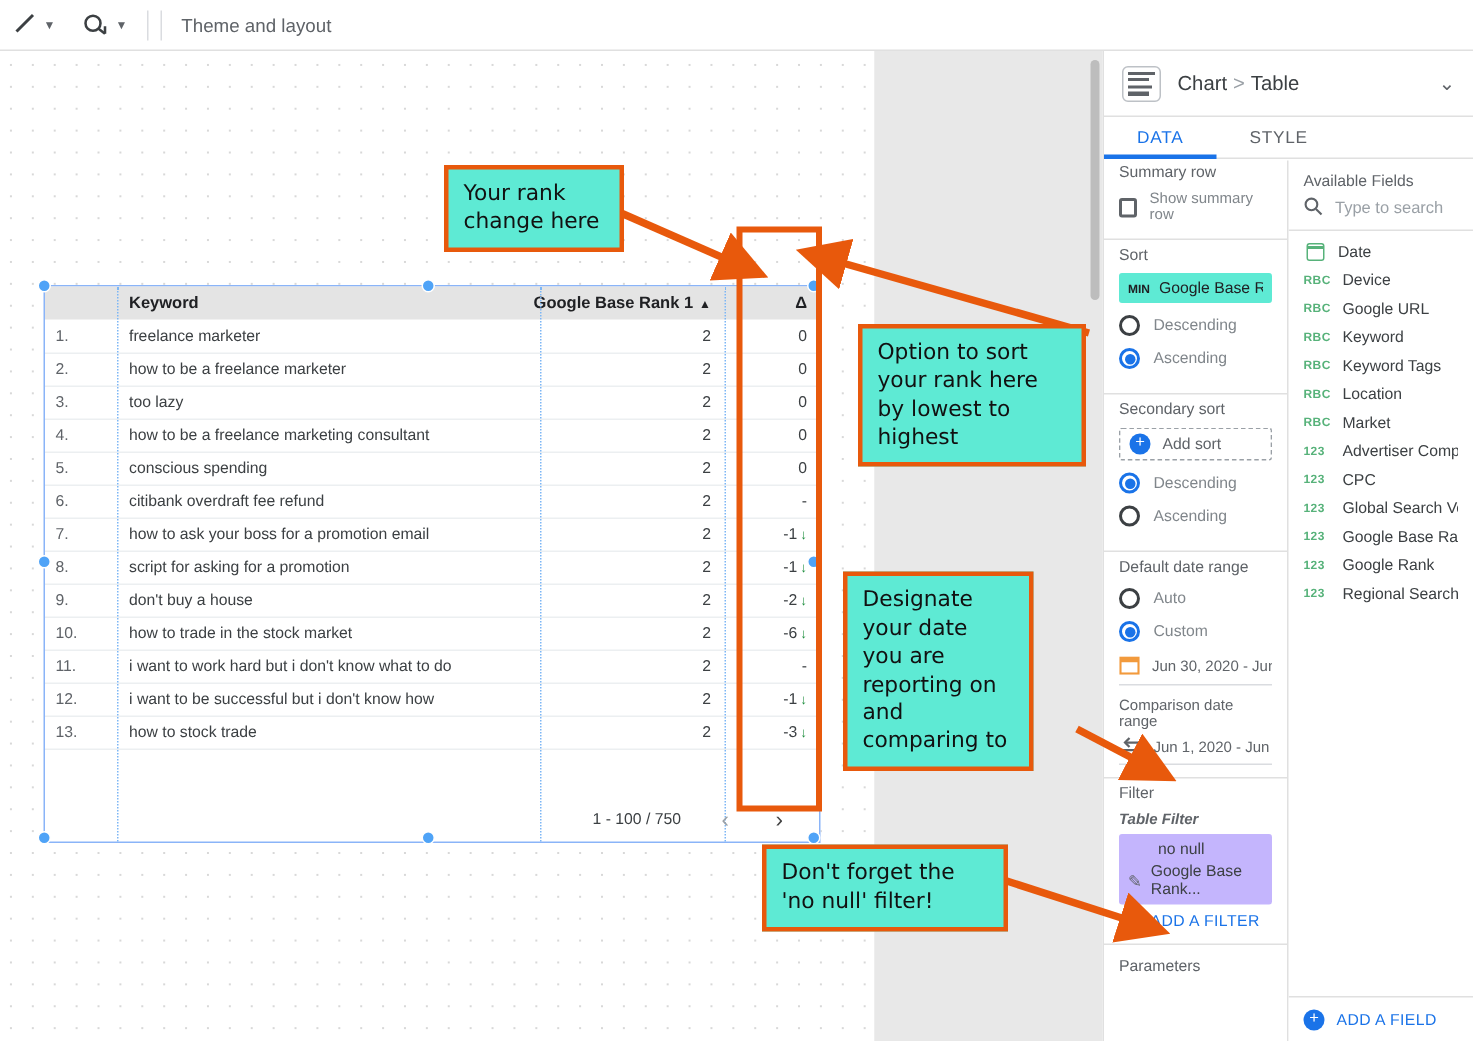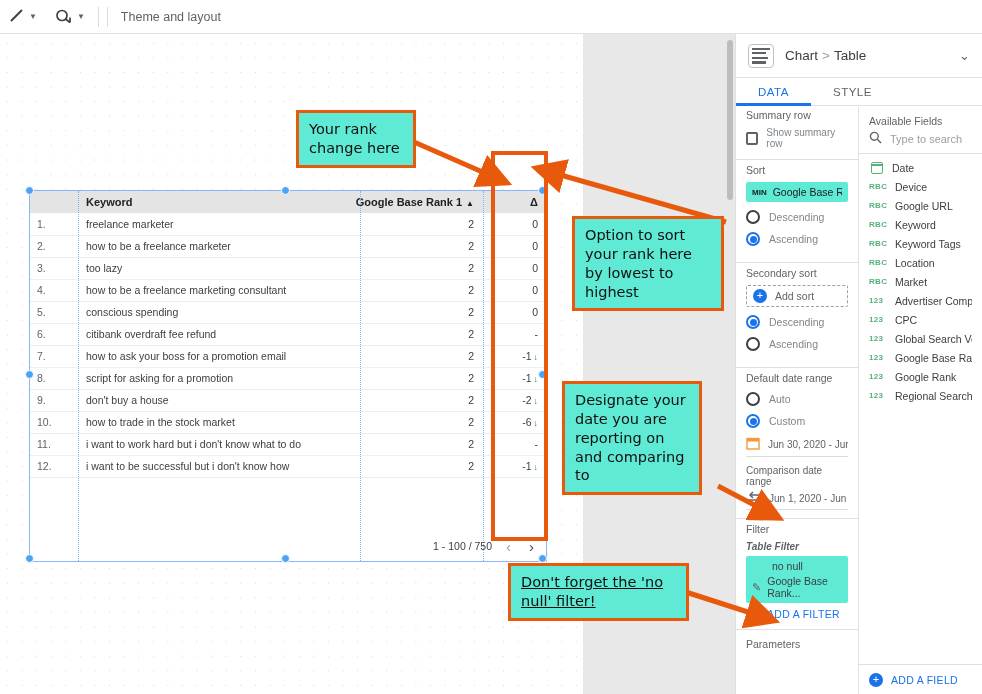--- a/index.html
+++ b/index.html
@@ -77,23 +77,23 @@
   td.c-kw{ text-align:left;}
   td.c-rank{ text-align:right;}
   td.c-delta{ text-align:right;}
   .dn{ color:#1e8e3e; font-size:9px; margin-left:2px;}
   .sort-caret{ font-size:8px; margin-left:4px; color:#202124;}
 
   
   .vguide{ position:absolute; top:0; bottom:0; width:0; border-left:1px dotted #7cb6f5;}
 
   #tbl-footer{
-    position:absolute; left:0; right:2px; bottom:0; height:30px;
+    position:absolute; left:0; right:14px; bottom:0; height:30px;
     display:flex; align-items:center; justify-content:flex-end;
-    padding-right:6px; gap:10px; font-size:10.5px; color:#3c4043;
+    padding-right:6px; gap:23px; font-size:10.5px; color:#3c4043;
   }
   .pg-btn{ font-size:15px; color:#444; cursor:pointer; padding:0 4px; line-height:1;}
   .pg-btn.dim{ color:#9aa0a6;}
 
   
   .anno{
     position:absolute; background:#5eead4; border:3px solid #e8590c;
     padding:7px 10px; font-size:14.5px; color:#111; line-height:1.3;
     font-family:"DejaVu Sans", sans-serif; z-index:40;
   }
@@ -165,21 +165,21 @@
     width:14px; height:14px; border-radius:50%; background:#1a73e8; color:#fff;
     font-size:11px; line-height:13px; text-align:center; flex:none;
   }
   .add-lbl{ font-size:10.5px; color:#5f6368;}
 
   .date-row{ display:flex; align-items:center; gap:8px; margin-top:8px;
     border-bottom:1px solid #dadce0; padding-bottom:3px;}
   .date-txt{ font-size:10px; color:#5f6368; white-space:nowrap; overflow:hidden;}
 
   .filter-item{
-    background:#5eead4; padding:4px 6px; border-radius:2px; margin-bottom:4px;
+    background:#c4b5fd; padding:4px 6px; border-radius:2px; margin-bottom:4px;
   }
   .filter-name{ font-size:10.5px; color:#3c4043; margin-bottom:3px; padding-left:20px;}
   .filter-sub{ font-size:10.5px; color:#3c4043; display:flex; align-items:center; gap:6px;}
   .add-filter{ display:flex; align-items:center; gap:7px; margin-top:4px;}
   .add-filter span.t{ font-size:10.5px; color:#1a73e8; letter-spacing:.3px;}
 
   
   .af-title{ font-size:10.5px; color:#5f6368; padding:8px 10px 4px 10px;}
   .af-search{ display:flex; align-items:center; gap:8px; padding:0 10px 6px 10px;
     border-bottom:1px solid #e0e0e0; margin-bottom:4px;}
@@ -309,20 +309,26 @@
             <td class="c-kw">i want to work hard but i don't know what to do</td>
             <td class="c-rank">2</td>
             <td class="c-delta">-</td>
           </tr>
           <tr>
             <td class="c-idx">12.</td>
             <td class="c-kw">i want to be successful but i don't know how</td>
             <td class="c-rank">2</td>
             <td class="c-delta">-1<span class="dn">↓</span></td>
           </tr>
+          <tr>
+            <td class="c-idx">13.</td>
+            <td class="c-kw">how to stock trade</td>
+            <td class="c-rank">2</td>
+            <td class="c-delta">-3<span class="dn">↓</span></td>
+          </tr>
         </tbody>
     </table>
 
     <div class="vguide" style="left:48px;"></div>
     <div class="vguide" style="left:330px;"></div>
     <div class="vguide" style="left:453px;"></div>
 
     <div id="tbl-footer">
       <span>1 - 100 / 750</span>
       <span class="pg-btn dim">‹</span>
@@ -349,22 +355,22 @@
     </marker>
   </defs>
   <line x1="414" y1="142" x2="487" y2="174" stroke="#e8590c" stroke-width="5" marker-end="url(#ah)"></line>
   <line x1="726" y1="222" x2="557" y2="174" stroke="#e8590c" stroke-width="5" marker-end="url(#ah)"></line>
   <line x1="718" y1="486" x2="760" y2="508" stroke="#e8590c" stroke-width="5" marker-end="url(#ah)"></line>
   <line x1="664" y1="585" x2="754" y2="614" stroke="#e8590c" stroke-width="5" marker-end="url(#ah)"></line>
 </svg>
 
 <div class="anno" style="left:296px; top:110px; width:120px;">Your rank change here</div>
 <div class="anno" style="left:572px; top:216px; width:152px;">Option to sort your rank here by lowest to highest</div>
-<div class="anno" style="left:562px; top:381px; width:140px;">Designate your date you are reporting on and comparing to</div>
-<div class="anno" style="left:508px; top:563px; width:181px;text-decoration:underline;">Don't forget the 'no null' filter!</div>
+<div class="anno" style="left:562px; top:381px; width:127px;">Designate your date you are reporting on and comparing to</div>
+<div class="anno" style="left:508px; top:563px; width:164px;">Don't forget the 'no null' filter!</div>
 
 <div id="panel">
   <div id="panel-head">
     <div class="chart-ico">
       <i class="a"></i>
         <i class="b"></i>
         <i class="c"></i>
         <i class="b"></i>
     </div>
     <div id="panel-title">

